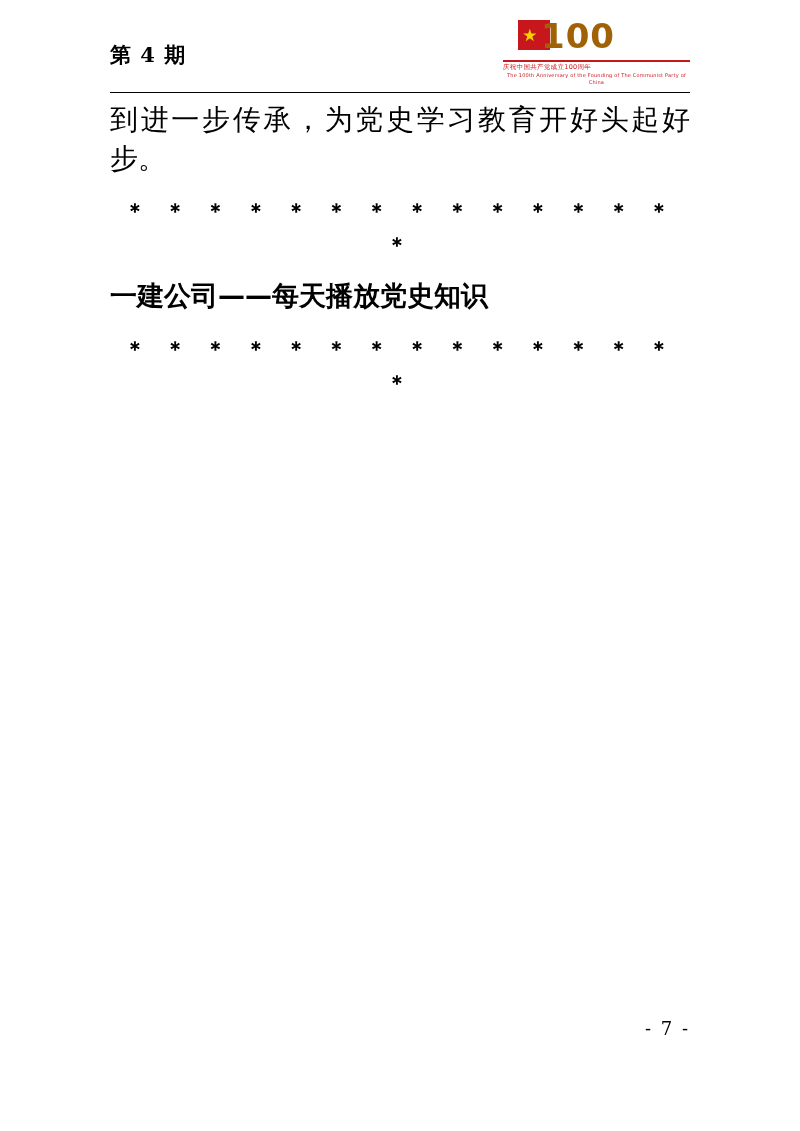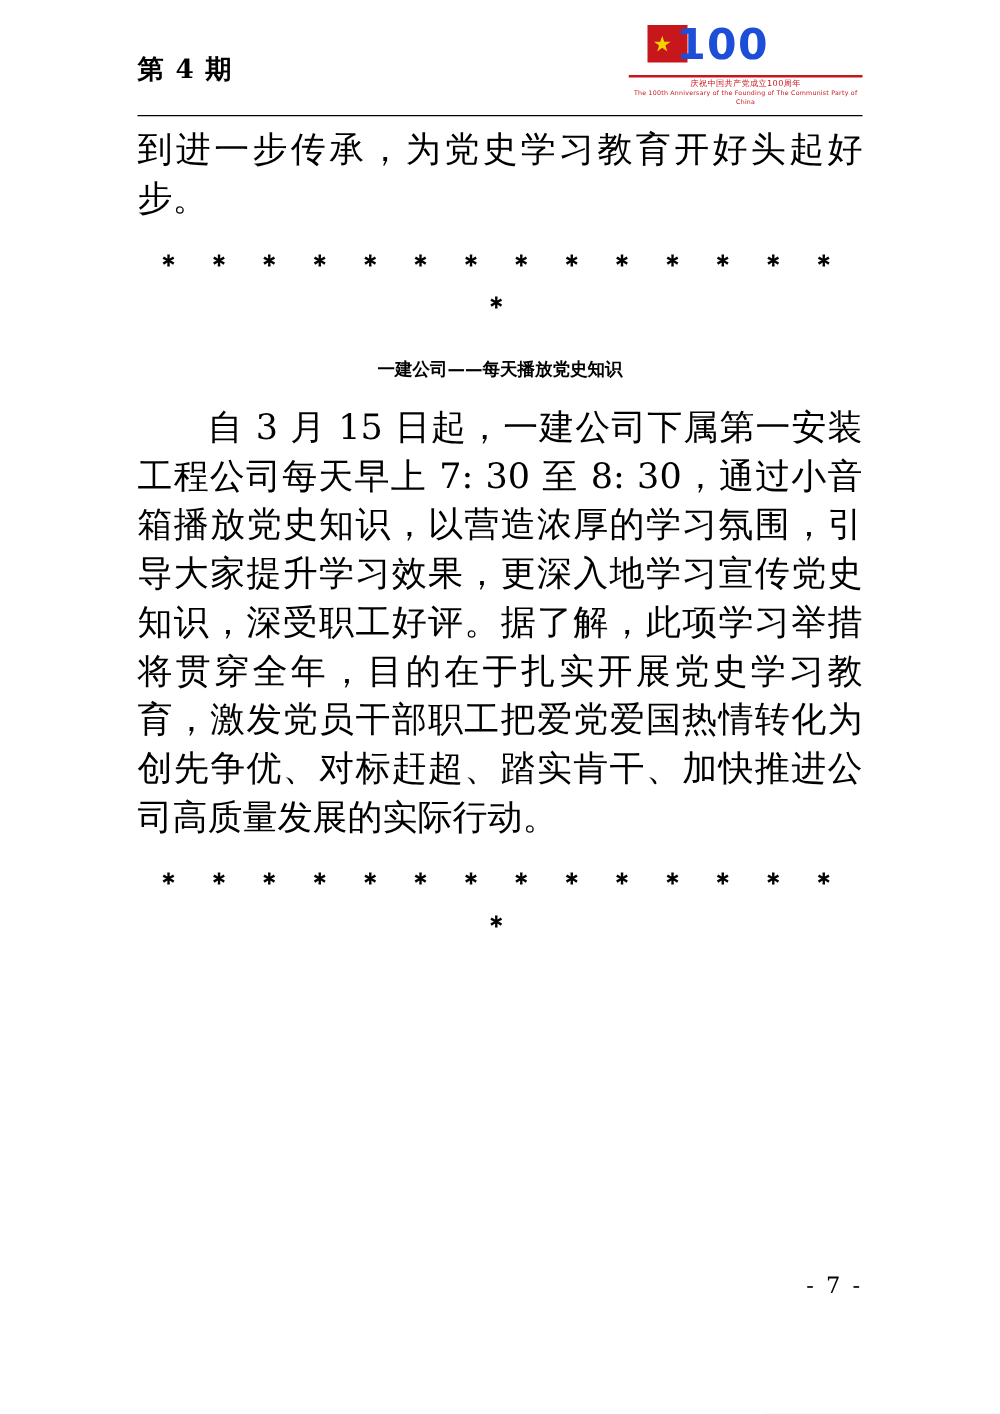--- a/index.html
+++ b/index.html
@@ -58,38 +58,38 @@
     width: 34px;
     height: 34px;
   }
   .logo-digits {
     position: absolute;
     left: 38px;
     top: 1px;
     font-family: "DejaVu Sans", "Liberation Sans", sans-serif;
     font-size: 34px;
     font-weight: bold;
-    color: #1d4ed8;
+    color: #a16207;
     letter-spacing: 1px;
     line-height: 34px;
   }
   .logo-line {
     position: absolute;
     left: 0;
     top: 42px;
     width: 187px;
     height: 2px;
     background: #c8161d;
   }
   .logo-cn {
     position: absolute;
     left: 0;
     top: 45px;
     width: 187px;
-    text-align: center;
+    text-align: left;
     font-family: "DejaVu Sans", "Liberation Sans", sans-serif;
     font-size: 6.5px;
     color: #c8161d;
     letter-spacing: 0.3px;
     line-height: 9px;
   }
   .logo-en {
     position: absolute;
     left: 0;
     top: 54px;
@@ -130,22 +130,21 @@
   .stars {
     margin: 16px 0 14px 0;
     text-align: center;
     font-size: 21px;
     font-weight: bold;
     letter-spacing: 6px;
     line-height: 34px;
   }
   h2.sec {
     margin: 0 0 6px 0;
-    text-align: center;
-    font-size: 14px;
+    font-size: 27px;
     font-weight: bold;
     line-height: 40px;
     font-family: "DejaVu Sans", "Liberation Sans", sans-serif;
   }
   .gap-a { height: 10px; }
   
   .footer {
     position: absolute;
     left: 110px;
     top: 1018px;
@@ -185,21 +184,20 @@
       </div>
     </div>
 
     <div class="body">
 
       <p class="para noindent">到进一步传承，为党史学习教育开好头起好步。</p>
 
       <div class="stars">＊ ＊ ＊ ＊ ＊ ＊ ＊ ＊ ＊ ＊ ＊ ＊ ＊ ＊ ＊</div>
 
       <h2 class="sec">一建公司——每天播放党史知识</h2>
-      <p class="para">自 3 月 15 日起，一建公司下属第一安装工程公司每天早上 7: 30 至 8: 30，通过小音箱播放党史知识，以营造浓厚的学习氛围，引导大家提升学习效果，更深入地学习宣传党史知识，深受职工好评。据了解，此项学习举措将贯穿全年，目的在于扎实开展党史学习教育，激发党员干部职工把爱党爱国热情转化为创先争优、对标赶超、踏实肯干、加快推进公司高质量发展的实际行动。</p>
 
       <div class="stars">＊ ＊ ＊ ＊ ＊ ＊ ＊ ＊ ＊ ＊ ＊ ＊ ＊ ＊ ＊</div>
 
       <div class="gap-a"></div>
 
     </div>
   </div>
 
   <div class="rule"></div>
 

